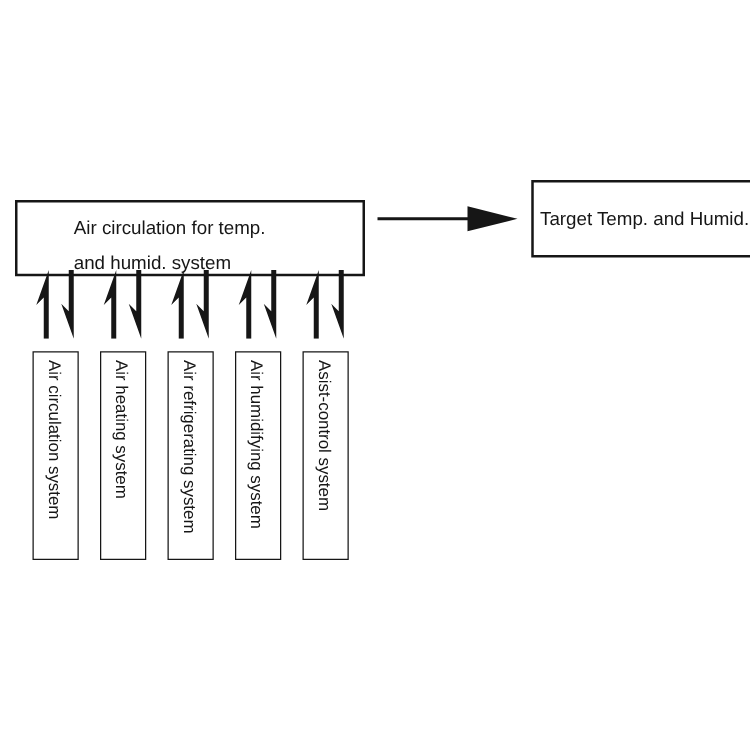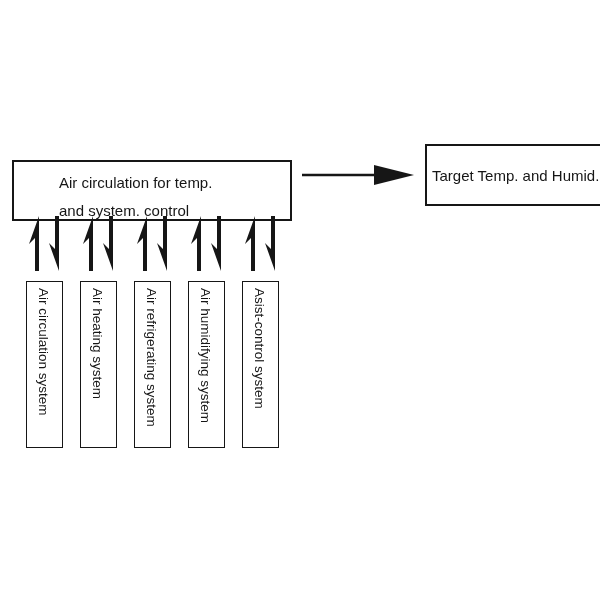--- a/index.html
+++ b/index.html
@@ -85,21 +85,21 @@
   #exchange-4 { left: 190px; }
   #exchange-5 { left: 244px; }
 </style>
 </head>
 <body>
 
 <div id="canvas">
 
   <div id="controller-box" class="box">
     <div>Air circulation for temp.</div>
-    <div>and system. control</div>
+    <div>and humid. system</div>
   </div>
 
   <svg id="flow-arrow" viewBox="0 0 130 24" aria-hidden="true">
     <line x1="6" y1="12" x2="80" y2="12" stroke="#161616" stroke-width="2.4"></line>
     <polygon points="78,2 78,22 118,12" fill="#161616"></polygon>
   </svg>
 
   <div id="target-box" class="box">
     <span>Target Temp. and Humid.</span>
   </div>

